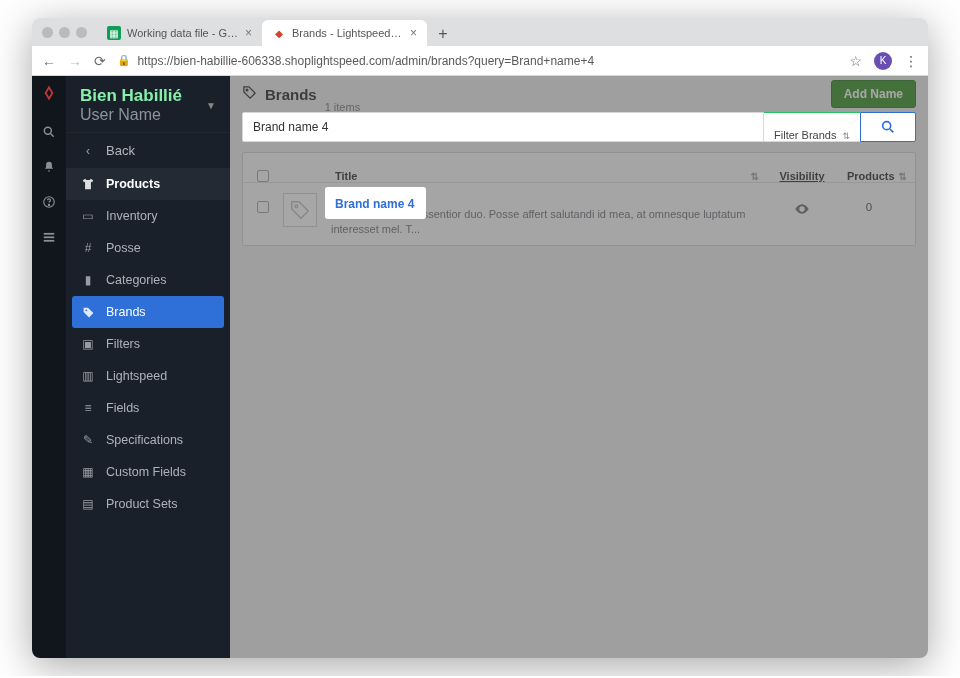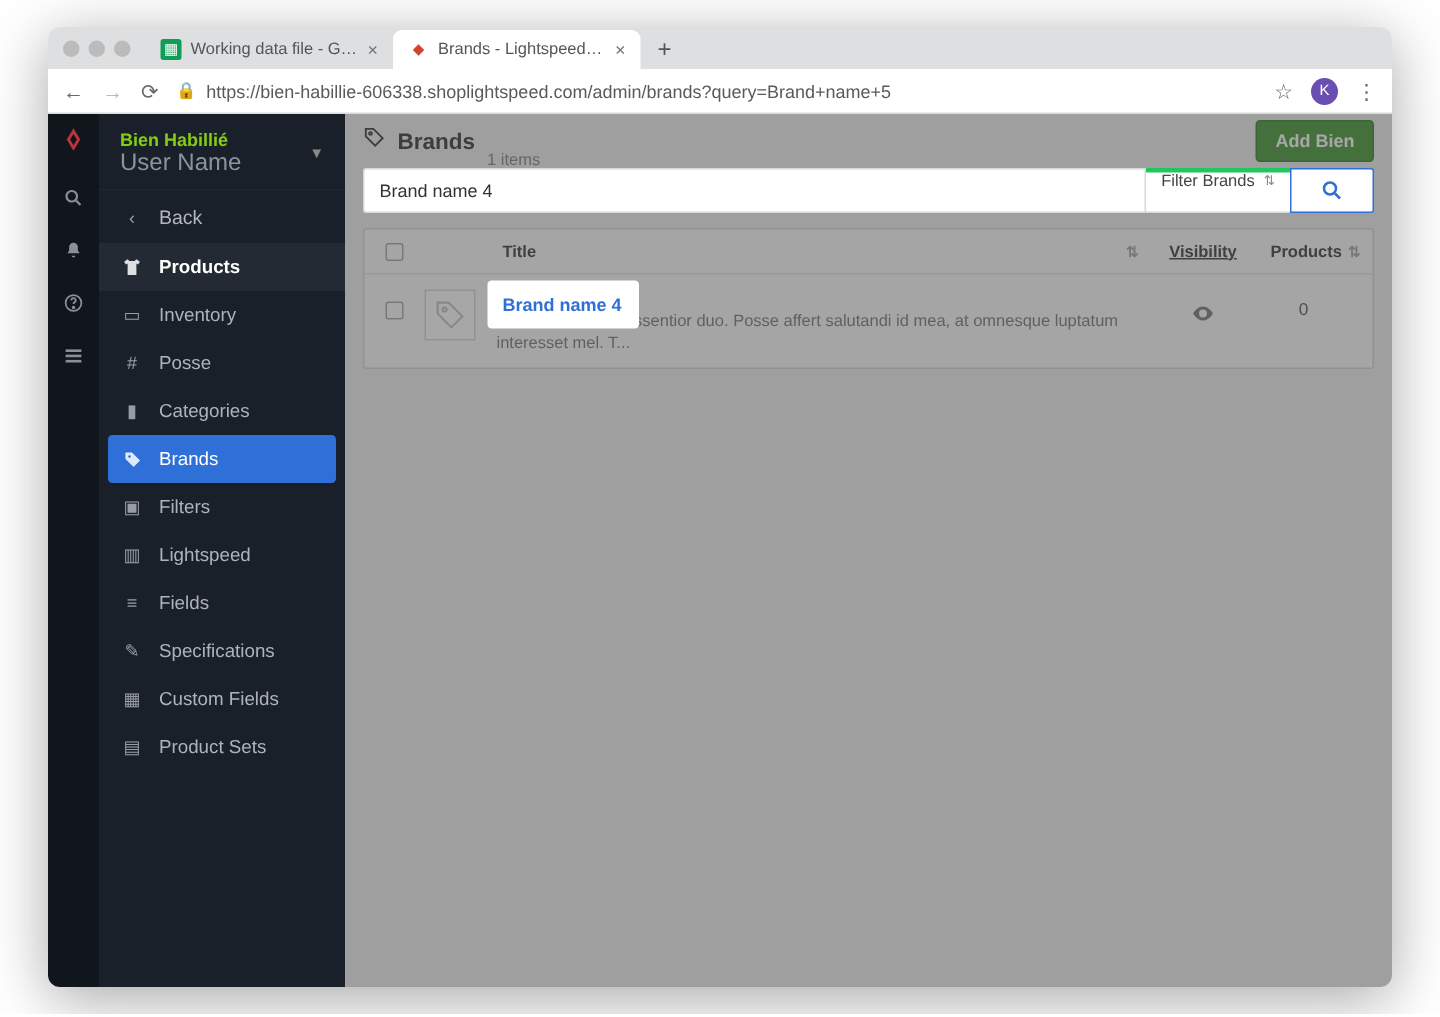--- a/index.html
+++ b/index.html
@@ -35,43 +35,43 @@
   .app { flex:1; display:flex; position:relative; overflow:hidden;}
   
   .overlay { position:absolute; left:198px; right:0; top:0; bottom:0; background:rgba(60,60,60,0.45); z-index:5; pointer-events:none;}
 
   .rail { width:34px; background:#11151c; display:flex; flex-direction:column; align-items:center; padding-top:8px; gap:18px; color:#7c828c;}
   .rail .logo {color:#b8353a; font-size:18px;}
   .rail-icon {font-size:13px; color:#8b8f97;}
 
   .sidebar { width:164px; background:#1a2029; color:#b8bdc5; display:flex; flex-direction:column; font-size:13px;}
   .sb-top { padding:10px 14px 8px; display:flex; align-items:center; justify-content:space-between;}
-  .sb-name {font-size:12px;color:#84cc16;font-weight:600;}
+  .sb-name {font-size:17px;color:#86efac;font-weight:600;}
   .sb-sub {font-size:16px;color:#8d939c;}
   .sb-caret {color:#888;font-size:10px;}
   .sb-back { padding:10px 14px; display:flex; align-items:center; gap:10px; color:#b3b7bf; font-size:13px; border-top:1px solid rgba(255,255,255,0.03);}
   .sb-item { padding:9px 14px; display:flex; align-items:center; gap:10px; color:#aeb3bb; font-size:12.5px; cursor:pointer;}
   .sb-item.head { background:#232a34; color:#fff; font-weight:600;}
   .sb-item.active { background:#2f6fd8; color:#fff; border-radius:3px; margin:0 6px; padding-left:8px;}
   .sb-icon {width:16px; display:inline-flex; justify-content:center; font-size:12px; color:inherit; opacity:0.85;}
 
   .main { flex:1; background:#f0f1f2; display:flex; flex-direction:column;}
   .main-head { height:36px; display:flex; align-items:center; justify-content:space-between; padding:0 12px;}
   .mh-left { display:flex; align-items:center; gap:8px; color:#3b3f45;}
   .mh-title {font-weight:600; font-size:15px;}
   .mh-count {font-size:11px;color:#888;margin-top:25px;}
   .add-btn { background:#4b9b3c; color:#fff; border:none; padding:6px 12px; font-size:12px; font-weight:600; border-radius:3px; border:1px solid #3f8632;}
 
   .searchbar { margin:0 12px 10px; display:flex; position:relative; z-index:10;}
   .search-input { flex:1; height:30px; border:1px solid #d6d8da; background:#fff; font-size:12px; padding:0 10px; color:#333; border-radius:2px 0 0 2px;}
-  .filter-sel { display:flex; align-items:flex-start; padding:0 10px; font-size:11px; color:#444; background:#fff; border-top:3px solid #22c55e; border-bottom:1px solid #d6d8da;}
+  .filter-sel { display:flex; align-items:flex-end; padding:0 10px; font-size:11px; color:#444; background:#fff; border-top:1px solid #22c55e; border-bottom:1px solid #d6d8da;}
   .search-btn { width:56px; border:1px solid #2f6fd8; background:#fff; color:#2f6fd8; display:flex; align-items:center; justify-content:center; border-radius:0 2px 2px 0;}
 
   .table-wrap { margin:0 12px; background:#fcfcfc; border:1px solid #d6d8da; border-radius:2px; position:relative;}
-  .thead { display:flex; align-items:center; height:30px; font-size:11px; font-weight:600; color:#444; border-bottom:1px solid #e2e3e5;}
+  .thead { display:flex; align-items:flex-end; height:30px; font-size:11px; font-weight:600; color:#444; border-bottom:1px solid #e2e3e5;}
   .th-chk {width:40px; display:flex; justify-content:center;}
   .th-img {width:48px;}
   .th-title {flex:1; padding-left:4px; display:flex; align-items:center; gap:6px;}
   .th-vis {width:70px; text-align:center;text-decoration:underline;}
   .th-prod {width:78px; text-align:center; padding-right:8px; display:flex; align-items:center; justify-content:flex-end; gap:4px;}
   .sort {color:#aaa;font-size:10px;}
 
   .trow { display:flex; align-items:flex-start; padding:8px 0; font-size:11.5px; color:#5a5e65;}
   .td-chk {width:40px; display:flex; justify-content:center; padding-top:10px;}
   .td-img {width:48px; padding-top:2px;}
@@ -113,21 +113,21 @@
       <div class="newtab">+</div>
     </div>
   </div>
 
   <div class="chrome-addr">
     <span class="nav-arrow">←</span>
     <span class="nav-arrow" style="opacity:.45;">→</span>
     <span class="nav-arrow">⟳</span>
     <div class="addr">
       <span class="addr-lock">🔒</span>
-      <span class="addr-text">https://bien-habillie-606338.shoplightspeed.com/admin/brands?query=Brand+name+5</span>
+      <span class="addr-text">https://bien-habillie-606338.shoplightspeed.com/admin/brands?query=Brand+name+4</span>
     </div>
     <div class="addr-right">
       <span class="star">☆</span>
       <span class="avatar">K</span>
       <span class="kebab">⋮</span>
     </div>
   </div>
 
   <div class="app">
 
@@ -237,21 +237,21 @@
         <div class="mh-left">
           <span>
             <svg width="15" height="15" viewBox="0 0 24 24" fill="none" stroke="#3b3f45" stroke-width="2">
                 <path d="M3 3h8l10 10-8 8L3 11z"></path>
                 <circle cx="8" cy="8" r="1.5"></circle>
               </svg>
           </span>
           <span class="mh-title">Brands</span>
           <span class="mh-count">1 items</span>
         </div>
-        <button class="add-btn">Add Bien</button>
+        <button class="add-btn">Add Name</button>
       </div>
 
       <div class="searchbar">
         <input class="search-input" value="Brand name 4" style="">
         <div class="filter-sel">
           <span>Filter Brands</span>
           <span style="margin-left:6px;font-size:9px;color:#888;">⇅</span>
         </div>
         <button class="search-btn">
           <svg width="16" height="16" viewBox="0 0 24 24" fill="none" stroke="#2f6fd8" stroke-width="2.5">

